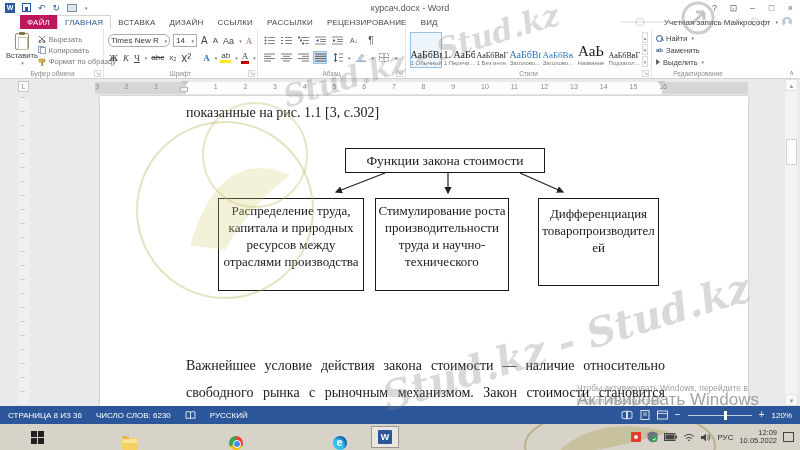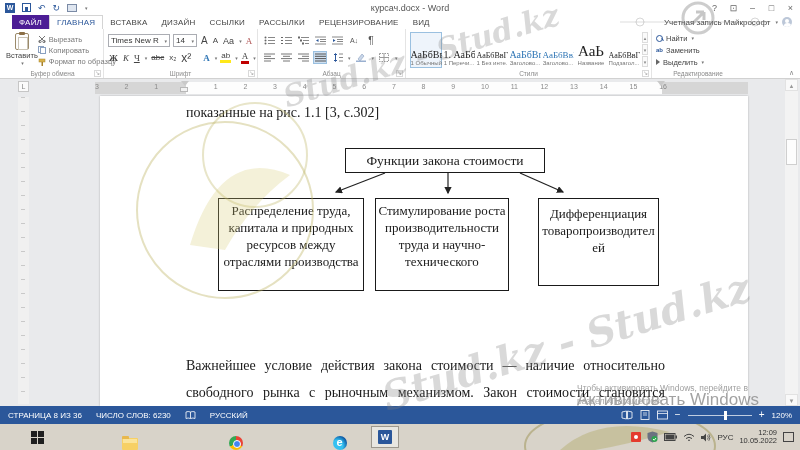--- a/index.html
+++ b/index.html
@@ -15,21 +15,21 @@
   .save-icn { width:9px; height:9px; border:1px solid #2b579a; position:relative; }
   .save-icn::after { content:""; position:absolute; left:2px; top:3px; width:3px; height:4px; background:#2b579a; }
   .print-icn { width:10px; height:8px; border:1px solid #7a8aa5; background:#dfe6f0; position:relative; }
   .doc-title { position:absolute; left:0; right:0; text-align:center; font-size:9px; color:#555; pointer-events:none;padding-left:20px; }
   .winctrl { margin-left:auto; display:flex; align-items:center; }
   .winctrl span { width:19px; text-align:center; font-size:9px; color:#666; cursor:default; }
 
   
   .tabrow { position:absolute; top:15px; left:0; right:0; height:14px; background:#fff; display:flex; align-items:stretch; font-size:8px; color:#444; }
   .tab { padding:0 7px; display:flex; align-items:center; letter-spacing:.2px; }
-  .tab.file { background:#4c1d95; color:#fff; margin-left:12px; }
+  .tab.file { background:#be185d; color:#fff; margin-left:20px; }
   .tab.active { color:#2b579a; border:1px solid #d4d4d4; border-bottom:none; background:#fff; }
   .account { margin-left:auto; display:flex; align-items:center; gap:4px; padding-right:8px; font-size:8px; color:#444; }
   .avatar { width:10px; height:10px; border-radius:50%; background:#bcc7d8; position:relative; overflow:hidden; }
   .avatar::before { content:""; position:absolute; left:3px; top:1.5px; width:4px; height:4px; border-radius:50%; background:#fff; }
   .avatar::after { content:""; position:absolute; left:1.5px; top:6px; width:7px; height:5px; border-radius:50% 50% 0 0; background:#fff; }
 
   
   .ribbon { position:absolute; top:29px; left:0; right:0; height:50px; background:#fff; border-bottom:1px solid #d1d1d1; display:flex; padding-left:2px; }
   .grp { position:relative; border-right:1px solid #e4e4e4; padding:3px 3px 11px 4px; }
   .grp-label { position:absolute; bottom:1px; left:0; right:0; text-align:center; font-size:6.5px; color:#8a8a8a; }
@@ -45,21 +45,21 @@
   .clip-icn { width:14px; height:17px; background:#fdfdfd; border:1px solid #9b8a6a; border-radius:2px; position:relative; margin:1px 0; }
   .clip-icn::before { content:""; position:absolute; left:3px; top:-2px; width:6px; height:3px; background:#8b6f47; border-radius:1px; }
   .clip-icn::after { content:""; position:absolute; left:2px; top:3px; width:8px; height:11px; background:#fff; border:1px solid #c9c3b5; }
   .clip-col { display:flex; flex-direction:column; justify-content:flex-start; gap:1px; padding-top:2px; }
   .clip-item { display:flex; align-items:center; gap:3px; font-size:7.5px; color:#7a7a7a; height:11px; white-space:nowrap; }
   .mini-svg { flex:0 0 auto; }
 
   
   .grp.font { width:154px; }
   .combo { border:1px solid #abadb3; background:#fff; font-size:8px; color:#333; height:13px; display:flex; align-items:center; padding:0 2px; justify-content:space-between; }
-  .combo.fname { width:62px; }
+  .combo.fname { width:62px;border-radius:6px; }
   .combo.fsize { width:24px; }
   .b-bold { font-weight:bold; font-family:"Liberation Serif",serif; }
   .b-italic { font-style:italic; font-family:"Liberation Serif",serif; }
   .b-under { text-decoration:underline; font-family:"Liberation Serif",serif; }
   .b-strike { text-decoration:line-through; font-size:8px; }
   .fx-blue { color:#2e75b5; font-family:"Liberation Serif",serif; font-weight:bold; }
   .hl-ab { font-size:8px; border-bottom:3px solid #ffe81a; line-height:8px; }
   .fc-a { font-family:"Liberation Serif",serif; border-bottom:3px solid #c00000; line-height:9px; font-size:9px; }
   .clear-a { color:#b05555; font-family:"Liberation Serif",serif; }
 

